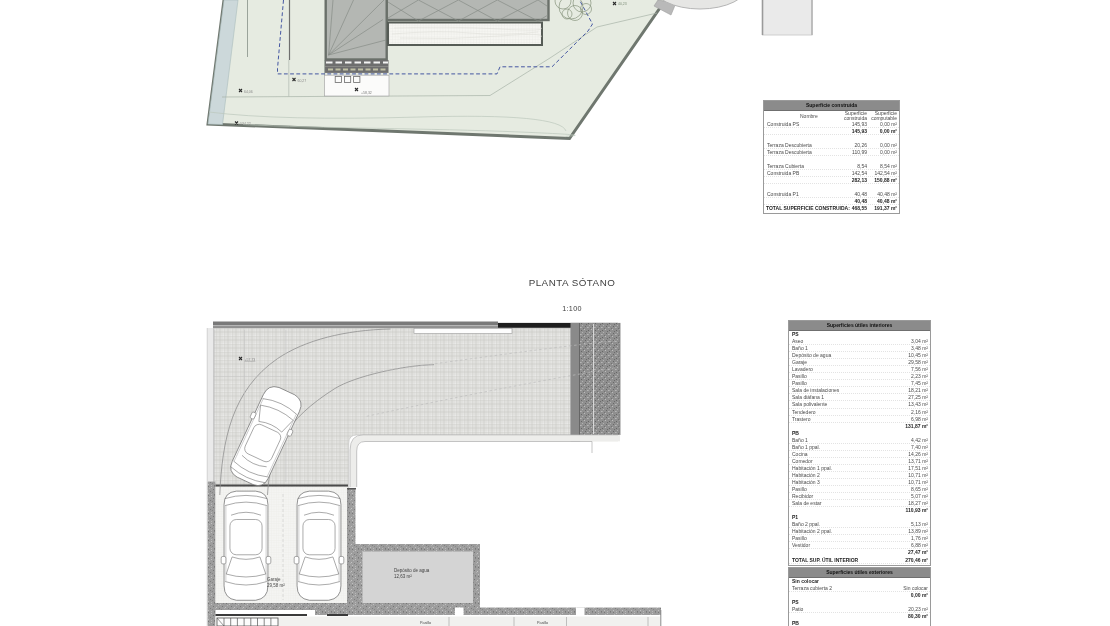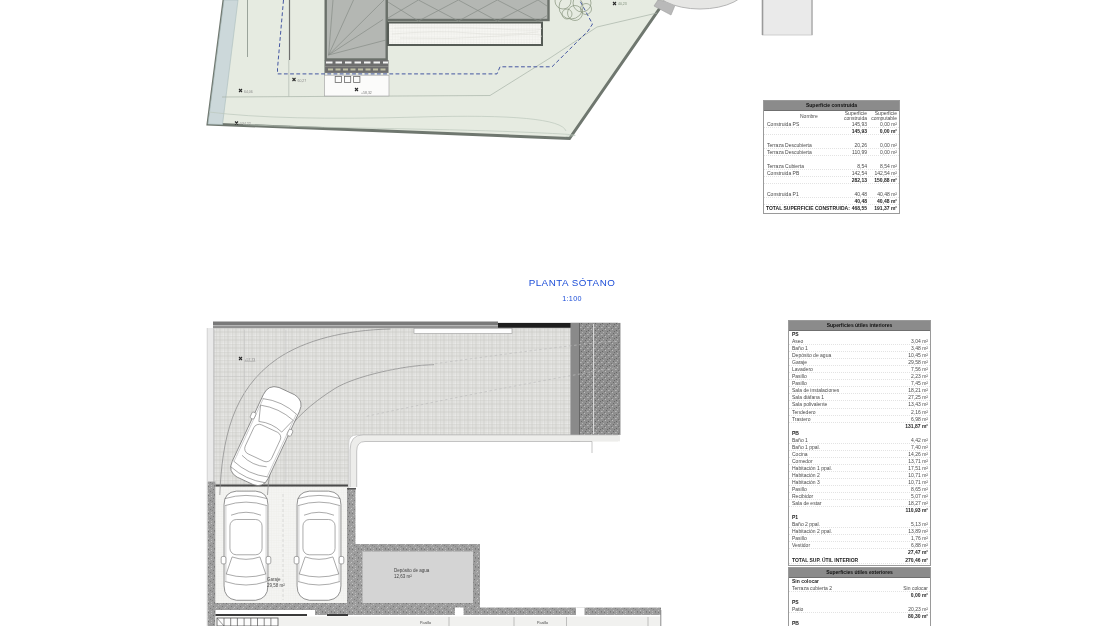--- a/index.html
+++ b/index.html
@@ -269,23 +269,23 @@
     <rect x="217" y="618" width="61" height="8" fill="#fcfcfc" stroke="#555" stroke-width="0.8"></rect>
     <path d="M224,618 V626 M230.7,618 V626 M237.4,618 V626 M244.1,618 V626 M250.8,618 V626 M257.5,618 V626 M264.2,618 V626 M270.9,618 V626" stroke="#555" stroke-width="0.7"></path>
     <path d="M217,618 L224,626" stroke="#555" stroke-width="0.6"></path>
   </g>
 
   <text x="420" y="623.5" font-size="3.8" fill="#4a4a4a">Pasillo</text>
 
   <text x="537" y="623.5" font-size="3.8" fill="#4a4a4a">Pasillo</text>
 </svg>
 
-<div style="position:absolute;left:460px;top:277px;width:224px;text-align:center;color:#1d4ed8;">
+<div style="position:absolute;left:460px;top:277px;width:224px;text-align:center;color:#404040;">
   <div style="font-size:9.8px;letter-spacing:0.5px;">PLANTA SÓTANO</div>
-  <div style="font-size:7.2px;letter-spacing:0.3px;margin-top:6px;">1:100</div>
+  <div style="font-size:7.2px;letter-spacing:0.3px;margin-top:16px;">1:100</div>
 </div>
 
 <div class="tbl" id="t1" style="left:763px;top:100px;width:135px;height:112px;">
   <div class="hdr">Superficie construida</div>
   <div class="row" style="height:10px;">
         <span class="nm" style="left:36px;top:2px;">Nombre</span>
     <span style="position:absolute;right:32px;top:0;text-align:right;line-height:5px;">Superficie<br>construida</span>
     <span style="position:absolute;right:2px;top:0;text-align:right;line-height:5px;">Superficie<br>computable</span>
       </div>
   <div class="row dot">

